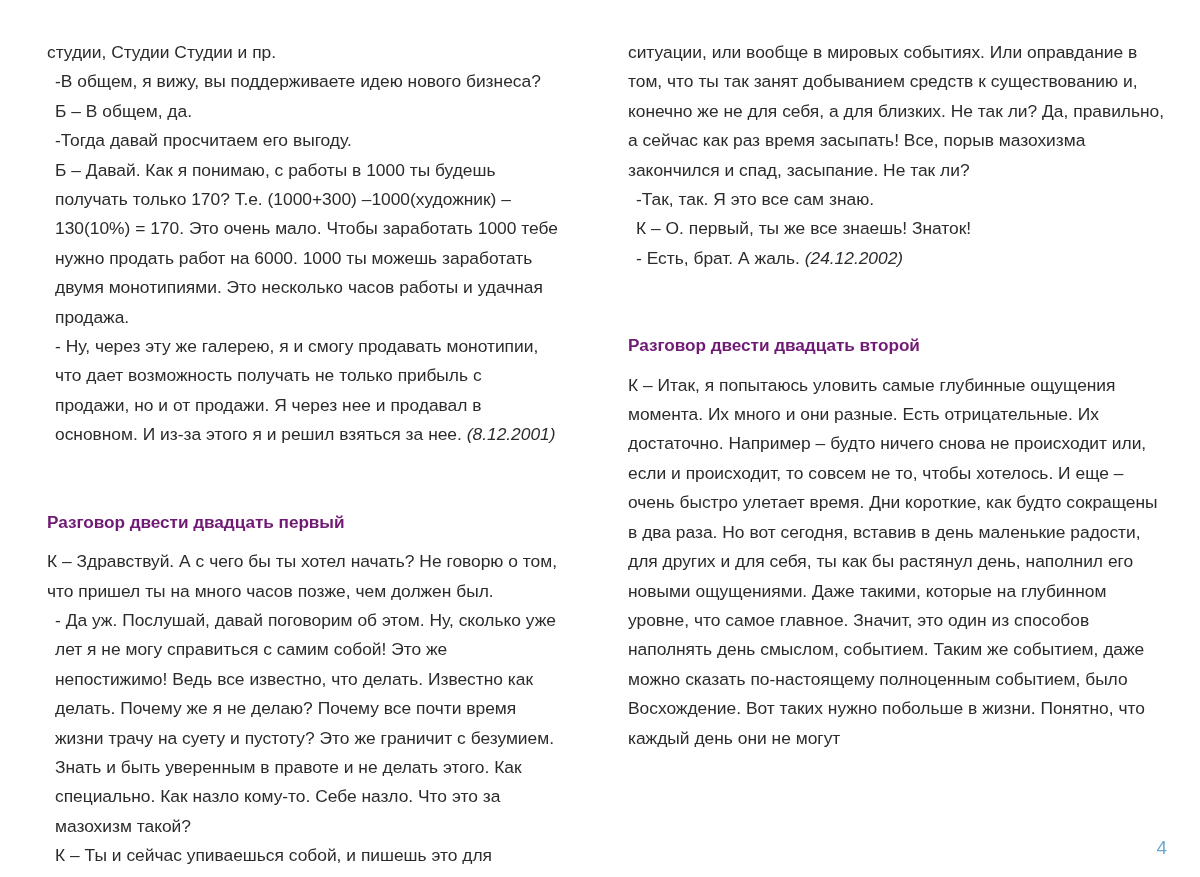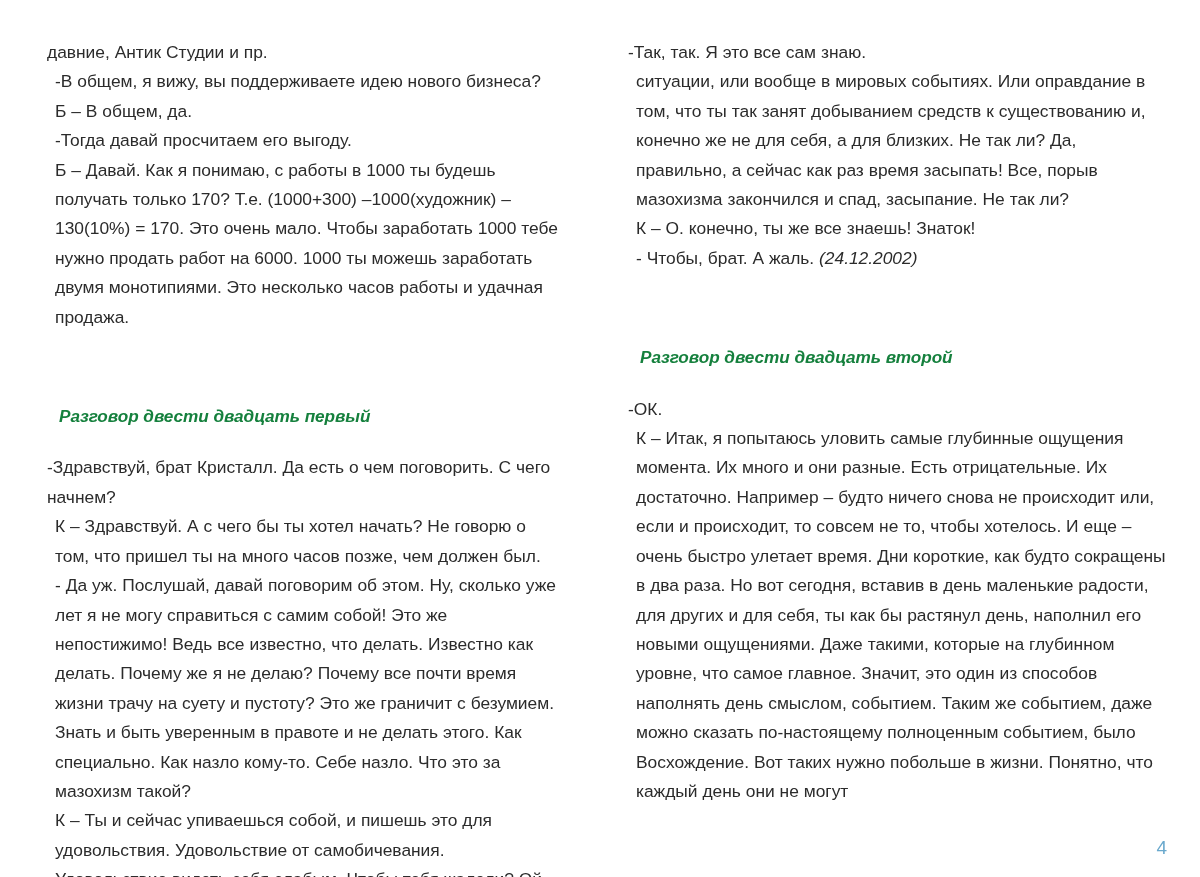--- a/index.html
+++ b/index.html
@@ -63,23 +63,22 @@
 
   .para + .para {
     margin-top: 0;
     margin-left: 8px;
   }
 
   .heading {
     font-size: 17.2px;
     line-height: 29.4px;
     font-weight: bold;
-    font-style: italic;
-    color: #15803d;
-    margin: 12px;
+    color: #701a75;
+    margin: 0;
     letter-spacing: -0.05px;
   }
 
   .date {
     font-style: italic;
   }
 
   .spacer-block {
     height: 58px;
   }
@@ -99,51 +98,50 @@
   }
 </style>
 </head>
 <body>
 
 <div class="page">
 
   <div class="columns">
 
     <div class="column column-left">
-      <p class="para">давние, Антик Студии и пр.</p>
+      <p class="para">студии, Студии Студии и пр.</p>
       <p class="para">-В общем, я вижу, вы поддерживаете идею нового бизнеса?</p>
       <p class="para">Б – В общем, да.</p>
       <p class="para">-Тогда давай просчитаем его выгоду.</p>
       <p class="para">Б – Давай. Как я понимаю, с работы в 1000 ты будешь получать только 170? Т.е. (1000+300) –1000(художник) – 130(10%) = 170. Это очень мало. Чтобы заработать 1000 тебе нужно продать работ на 6000. 1000 ты можешь заработать двумя монотипиями. Это несколько часов работы и удачная продажа.</p>
+      <p class="para"><span>- Ну, через эту же галерею, я и смогу продавать монотипии, что дает возможность получать не только прибыль с продажи, но и от продажи. Я через нее и продавал в основном. И из-за этого я и решил взяться за нее. </span><span class="date">(8.12.2001)</span></p>
 
       <div class="spacer-block"></div>
 
       <h2 class="heading">Разговор двести двадцать первый</h2>
 
       <div class="spacer-after-heading"></div>
 
-      <p class="para">-Здравствуй, брат Кристалл. Да есть о чем поговорить. С чего начнем?</p>
       <p class="para">К – Здравствуй. А с чего бы ты хотел начать? Не говорю о том, что пришел ты на много часов позже, чем должен был.</p>
       <p class="para">- Да уж. Послушай, давай поговорим об этом. Ну, сколько уже лет я не могу справиться с самим собой! Это же непостижимо! Ведь все известно, что делать. Известно как делать. Почему же я не делаю? Почему все почти время жизни трачу на суету и пустоту? Это же граничит с безумием. Знать и быть уверенным в правоте и не делать этого. Как специально. Как назло кому-то. Себе назло. Что это за мазохизм такой?</p>
       <p class="para">К – Ты и сейчас упиваешься собой, и пишешь это для удовольствия. Удовольствие от самобичевания. Удовольствие видеть себя слабым. Чтобы тебя жалели? Ой, пожалейте меня, я такой несчастный, я такой умный, я все знаю, что и как, но я такой слабый и нет сил делать. А еще лучше найти вину в других или в</p>
     </div>
 
     <div class="column column-right">
+      <p class="para">ситуации, или вообще в мировых событиях. Или оправдание в том, что ты так занят добыванием средств к существованию и, конечно же не для себя, а для близких. Не так ли? Да, правильно, а сейчас как раз время засыпать! Все, порыв мазохизма закончился и спад, засыпание. Не так ли?</p>
       <p class="para">-Так, так. Я это все сам знаю.</p>
-      <p class="para">ситуации, или вообще в мировых событиях. Или оправдание в том, что ты так занят добыванием средств к существованию и, конечно же не для себя, а для близких. Не так ли? Да, правильно, а сейчас как раз время засыпать! Все, порыв мазохизма закончился и спад, засыпание. Не так ли?</p>
-      <p class="para">К – О. конечно, ты же все знаешь! Знаток!</p>
-      <p class="para"><span>- Чтобы, брат. А жаль. </span><span class="date">(24.12.2002)</span></p>
+      <p class="para">К – О. первый, ты же все знаешь! Знаток!</p>
+      <p class="para"><span>- Есть, брат. А жаль. </span><span class="date">(24.12.2002)</span></p>
 
       <div class="spacer-block"></div>
 
       <h2 class="heading">Разговор двести двадцать второй</h2>
 
       <div class="spacer-after-heading"></div>
 
-      <p class="para">-ОК.</p>
       <p class="para">К – Итак, я попытаюсь уловить самые глубинные ощущения момента. Их много и они разные. Есть отрицательные. Их достаточно. Например – будто ничего снова не происходит или, если и происходит, то совсем не то, чтобы хотелось. И еще – очень быстро улетает время. Дни короткие, как будто сокращены в два раза. Но вот сегодня, вставив в день маленькие радости, для других и для себя, ты как бы растянул день, наполнил его новыми ощущениями. Даже такими, которые на глубинном уровне, что самое главное. Значит, это один из способов наполнять день смыслом, событием. Таким же событием, даже можно сказать по-настоящему полноценным событием, было Восхождение. Вот таких нужно побольше в жизни. Понятно, что каждый день они не могут</p>
     </div>
 
   </div>
 
   <div class="page-number">4</div>
 
 </div>
 
 </body></html>

